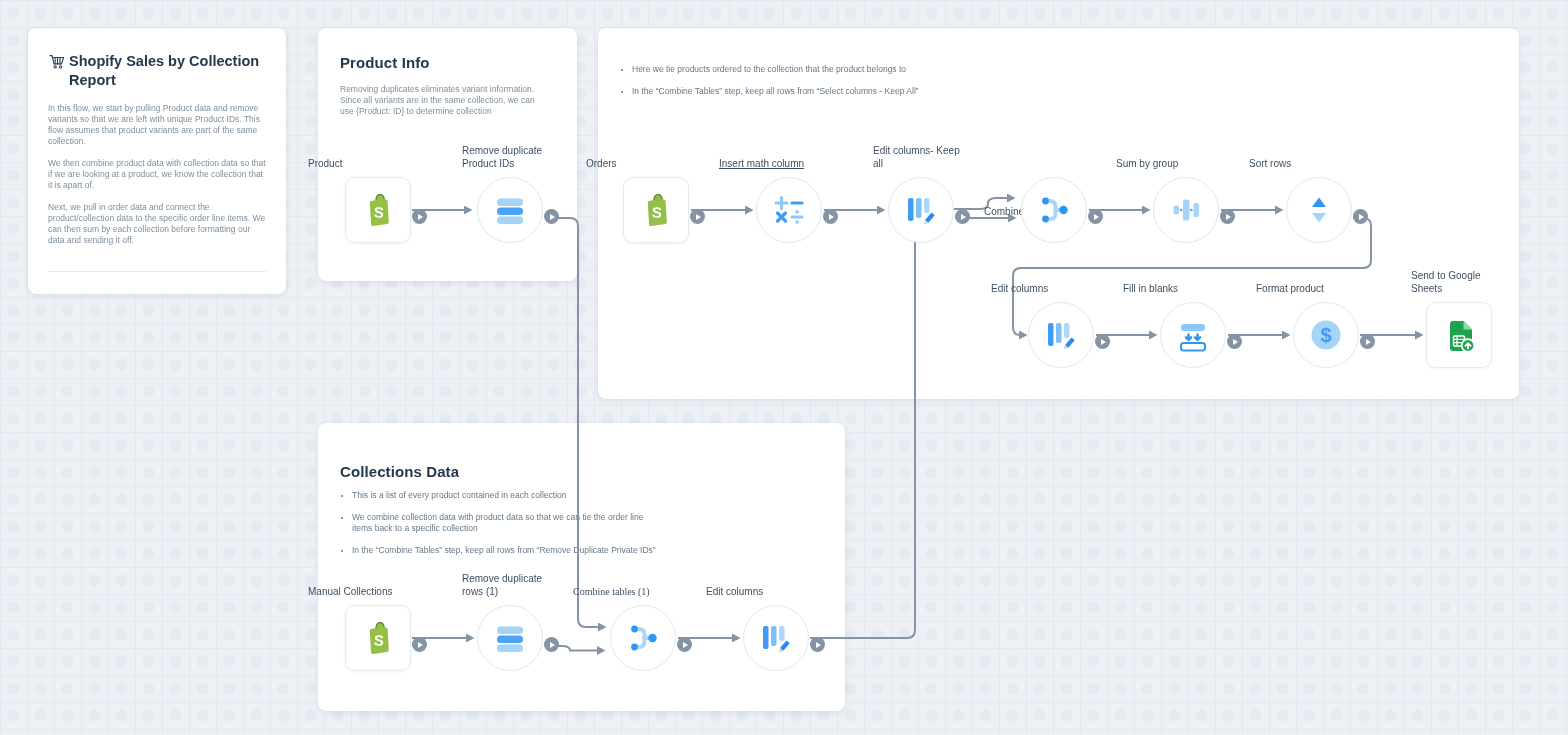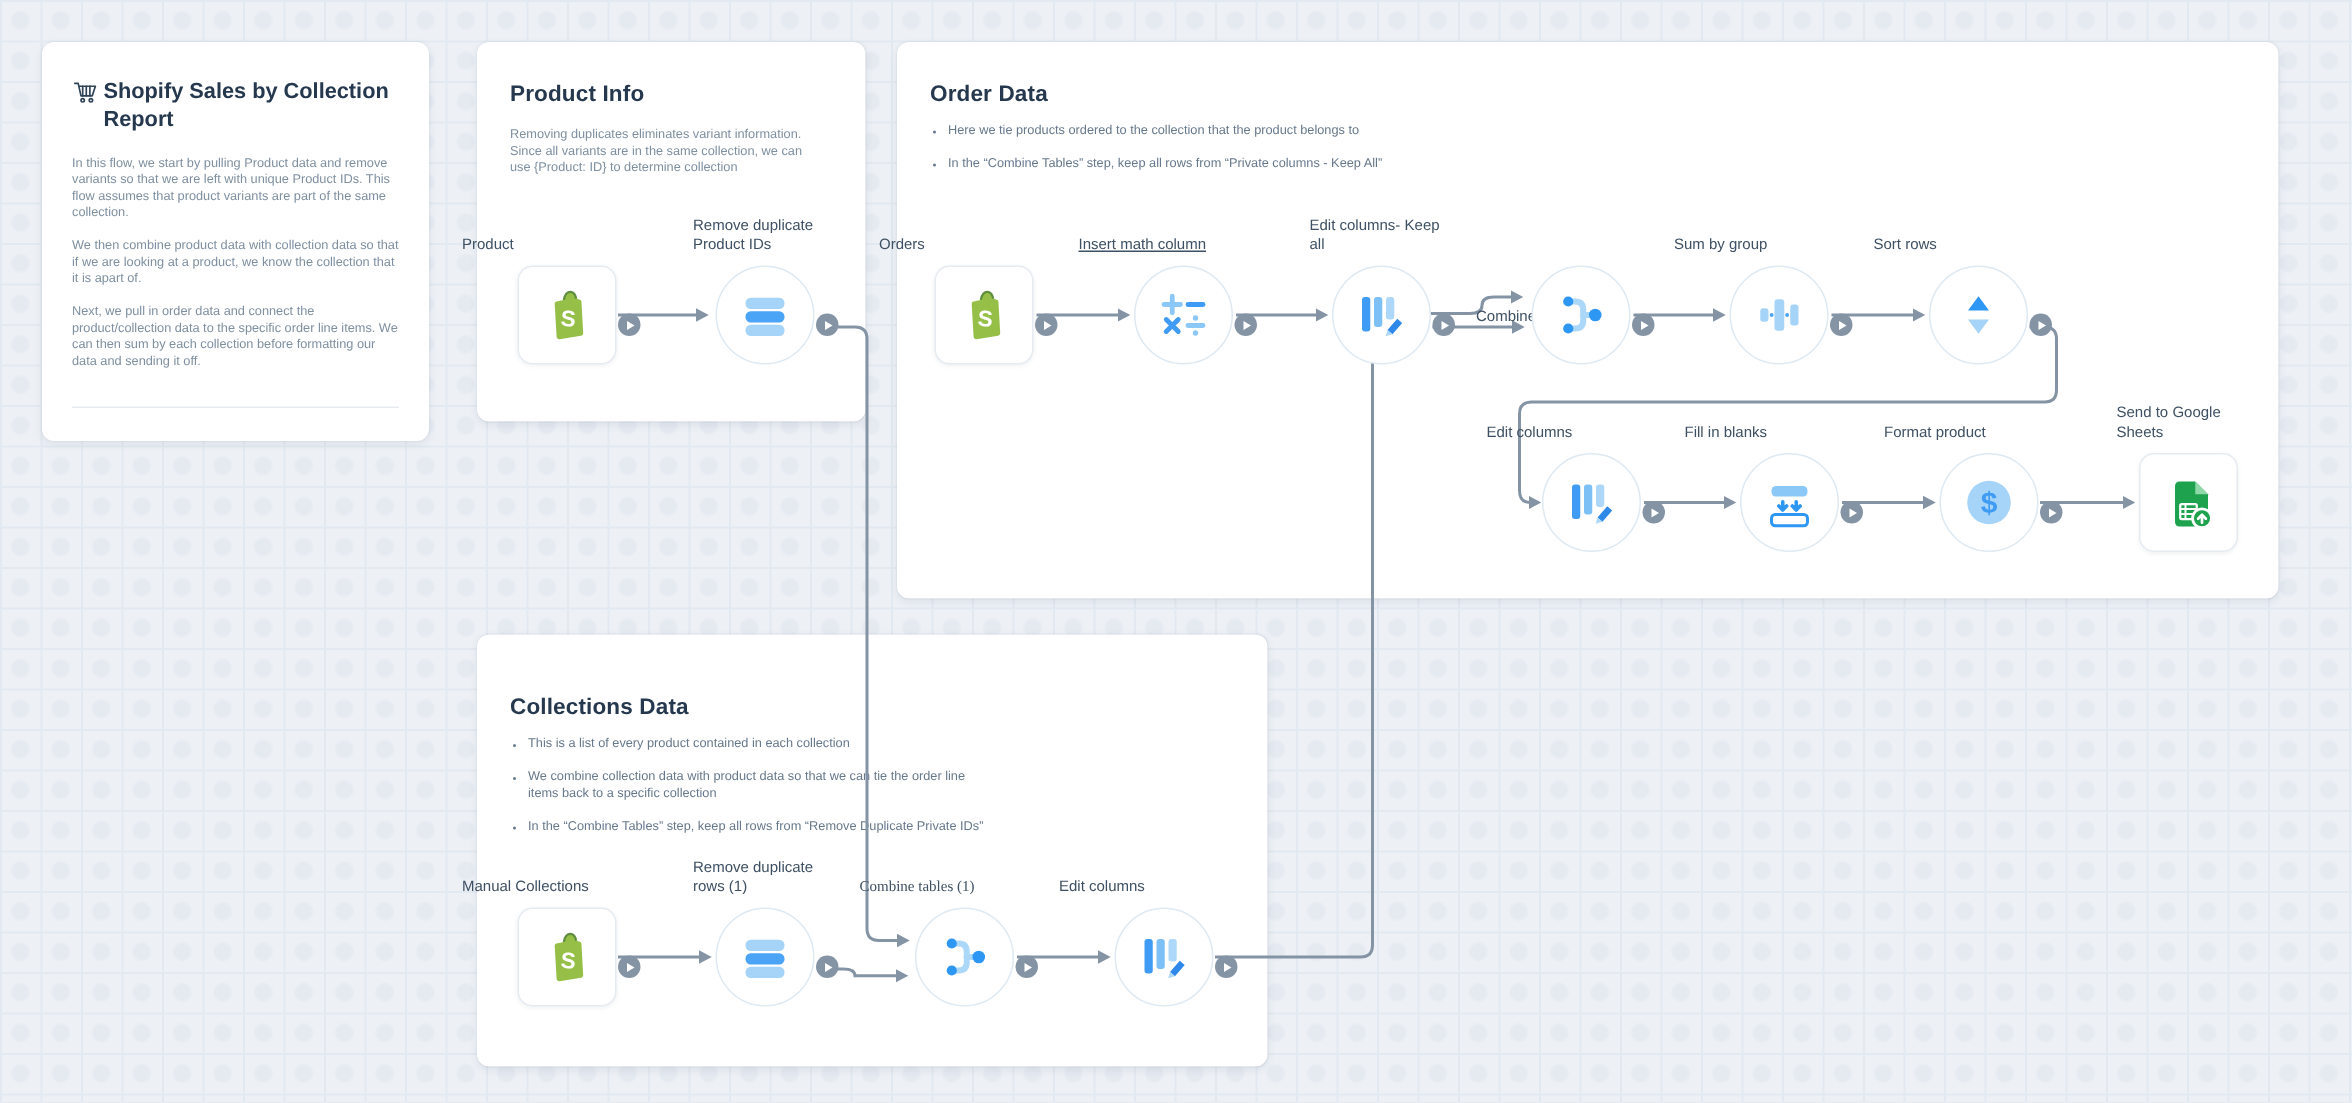--- a/index.html
+++ b/index.html
@@ -61,24 +61,23 @@
     </div>
     <div class="divider"></div>
   </div>
 
   <div class="card z-cards" style="left:318px;top:28px;width:259px;height:253px;padding:26px 22px;box-sizing:border-box;">
     <h2>Product Info</h2>
     <p class="bodytext">Removing duplicates eliminates variant information. Since all variants are in the same collection, we can use {Product: ID} to determine collection</p>
   </div>
 
   <div class="card z-cards" style="left:598px;top:28px;width:921px;height:371px;padding:26px 22px;box-sizing:border-box;">
-    <h2>Order Data</h2>
     <ul class="bullets" style="width:560px;">
       <li>Here we tie products ordered to the collection that the product belongs to</li>
-      <li>In the “Combine Tables” step, keep all rows from “Private columns - Keep All”</li>
+      <li>In the “Combine Tables” step, keep all rows from “Select columns - Keep All”</li>
     </ul>
   </div>
 
   <div class="card z-cards" style="left:318px;top:423px;width:527px;height:288px;padding:40px 22px;box-sizing:border-box;">
     <h2>Collections Data</h2>
     <ul class="bullets" style="width:310px;">
       <li>This is a list of every product contained in each collection</li>
       <li>We combine collection data with product data so that we can tie the order line items back to a specific collection</li>
       <li>In the “Combine Tables” step, keep all rows from “Remove Duplicate Private IDs”</li>
     </ul>

